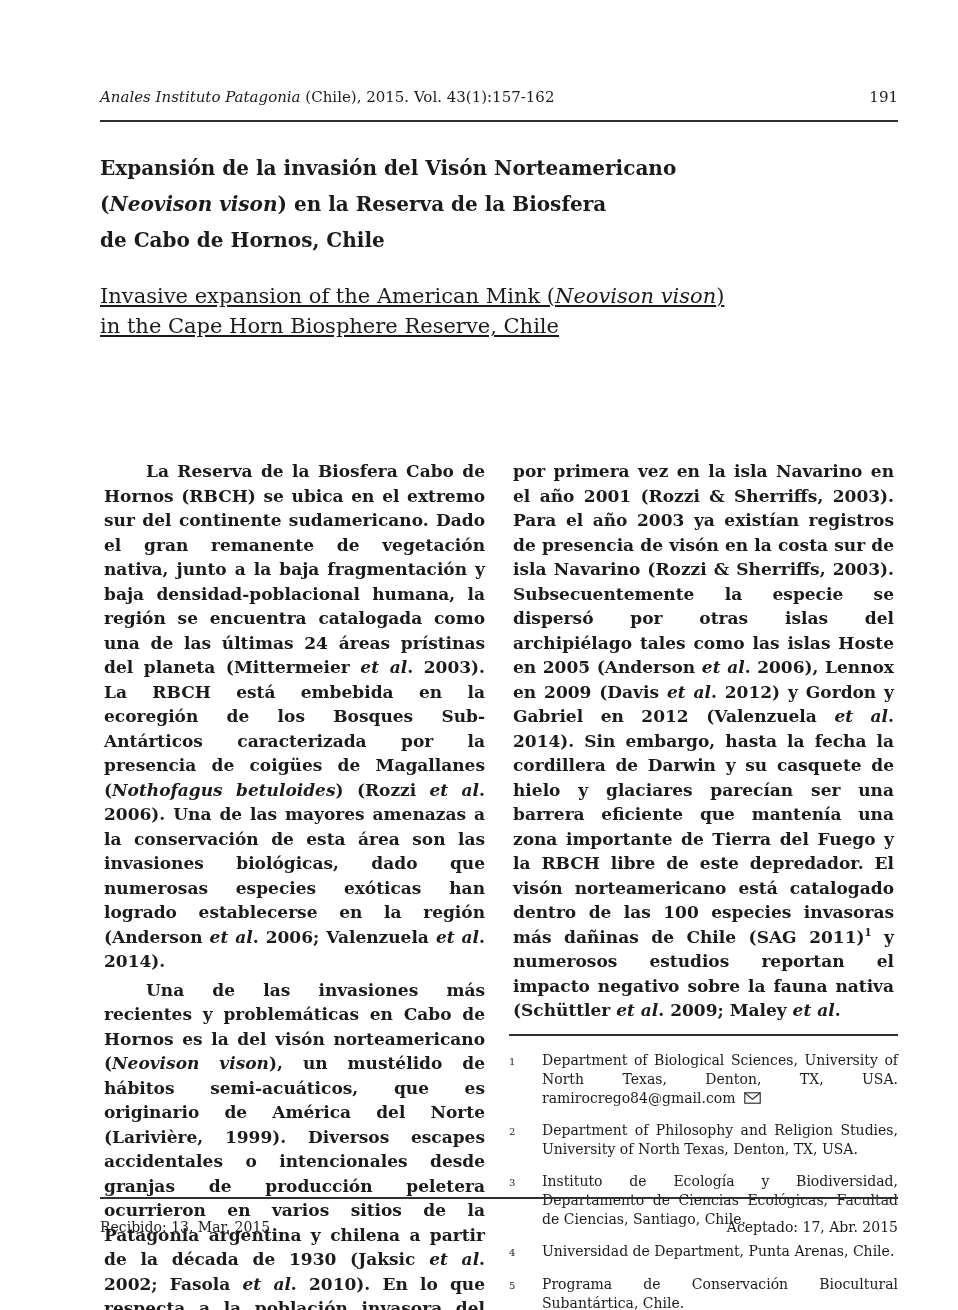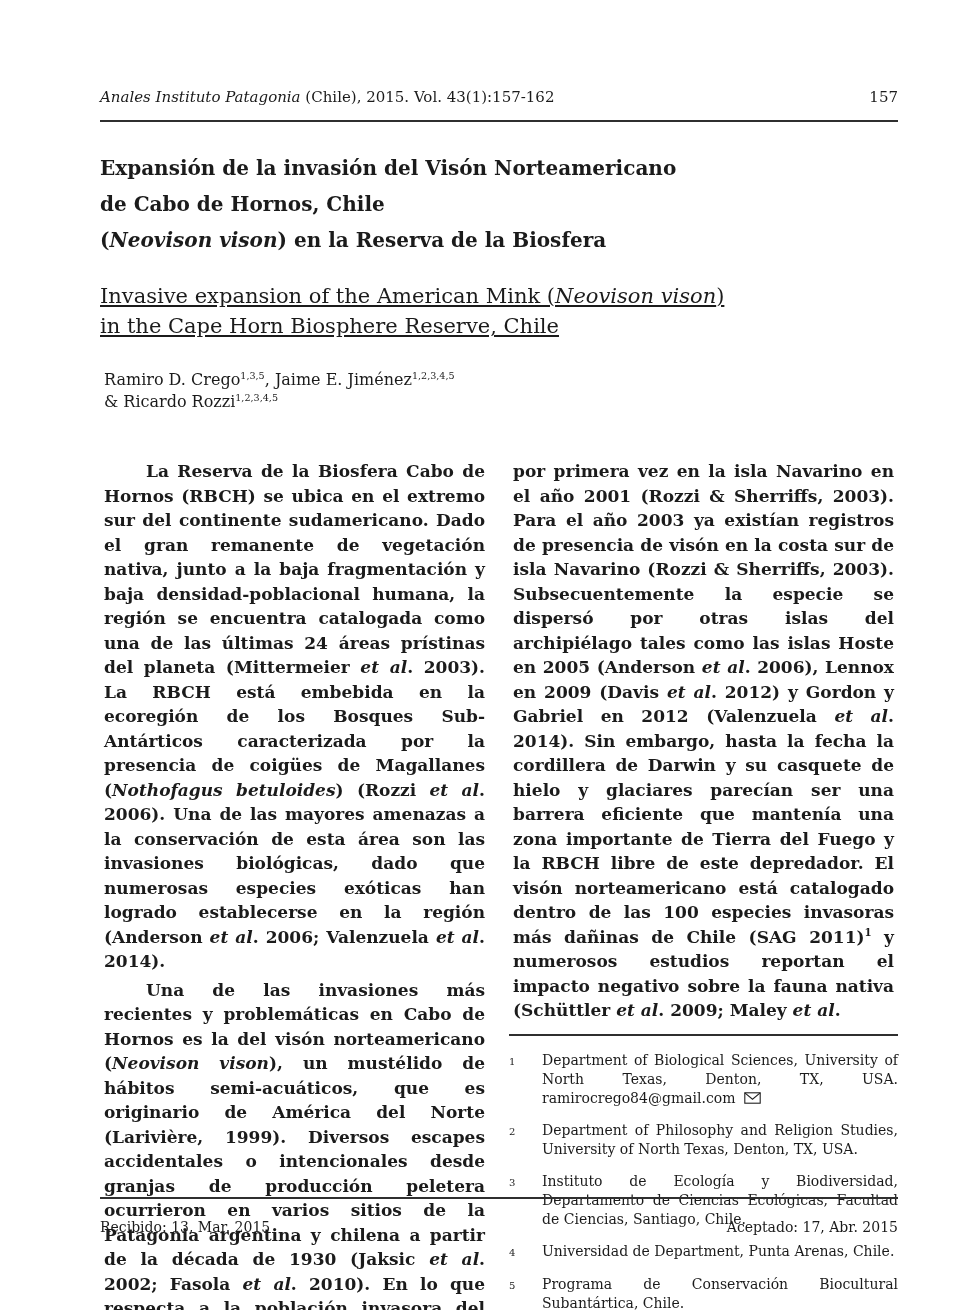--- a/index.html
+++ b/index.html
@@ -60,40 +60,36 @@
     font-size:14px;
   }
 </style>
 </head>
 <body>
 
 <div class="page">
 
   <div class="header">
     <div><span class="it">Anales Instituto Patagonia</span><span> (Chile), 2015. Vol. 43(1):157-162</span></div>
-    <div>157</div>
+    <div>191</div>
   </div>
 
   <div class="rule rule-1"></div>
 
   <div class="title">
       <div><span>Expansión de la invasión del Visón Norteamericano</span></div>
+      <div><span>(</span><span class="it">Neovison vison</span><span>) en la Reserva de la Biosfera</span></div>
       <div><span>de Cabo de Hornos, Chile</span></div>
-      <div><span>(</span><span class="it">Neovison vison</span><span>) en la Reserva de la Biosfera</span></div>
     </div>
 
   <div class="subtitle">
       <div><span>Invasive expansion of the American Mink (</span><span class="it">Neovison vison</span><span>)</span></div>
       <div><span>in the Cape Horn Biosphere Reserve, Chile</span></div>
     </div>
 
-  <div class="authors">
-      <div><span>Ramiro D. Crego</span><sup>1,3,5</sup><span>, Jaime E. Jiménez</span><sup>1,2,3,4,5</sup></div>
-      <div><span>&amp; Ricardo Rozzi</span><sup>1,2,3,4,5</sup></div>
-    </div>
 
   <div class="col col-left">
       <p class="para indent"><span>La Reserva de la Biosfera Cabo de Hornos (RBCH) se ubica en el extremo sur del continente sudamericano. Dado el gran remanente de vegetación nativa, junto a la baja fragmentación y baja densidad-poblacional humana, la región se encuentra catalogada como una de las últimas 24 áreas prístinas del planeta (Mittermeier </span><span class="it">et al</span><span>. 2003). La RBCH está embebida en la ecoregión de los Bosques Sub-Antárticos caracterizada por la presencia de coigües de Magallanes (</span><span class="it">Nothofagus betuloides</span><span>) (Rozzi </span><span class="it">et al</span><span>. 2006). Una de las mayores amenazas a la conservación de esta área son las invasiones biológicas, dado que numerosas especies exóticas han logrado establecerse en la región (Anderson </span><span class="it">et al</span><span>. 2006; Valenzuela </span><span class="it">et al</span><span>. 2014).</span></p>
       <p class="para indent"><span>Una de las invasiones más recientes y problemáticas en Cabo de Hornos es la del visón norteamericano (</span><span class="it">Neovison vison</span><span>), un mustélido de hábitos semi-acuáticos, que es originario de América del Norte (Larivière, 1999). Diversos escapes accidentales o intencionales desde granjas de producción peletera ocurrieron en varios sitios de la Patagonia argentina y chilena a partir de la década de 1930 (Jaksic </span><span class="it">et al</span><span>. 2002; Fasola </span><span class="it">et al</span><span>. 2010). En lo que respecta a la población invasora del Cabo de Hornos, varios individuos fueron liberados desde granjas entre 1948 y 1953 del lado argentino de Tierra del Fuego así como también en 1961 en la península Mitre del lado chileno (Lizarralde &amp; Escobar, 2000). Desde estos sitios el visón expandió su distribución por la isla de Tierra del Fuego, cruzando luego el canal Beagle, siendo detectado</span></p>
     </div>
 
   <div class="col col-right">
     <div>
         <p class="para"><span>por primera vez en la isla Navarino en el año 2001 (Rozzi &amp; Sherriffs, 2003). Para el año 2003 ya existían registros de presencia de visón en la costa sur de isla Navarino (Rozzi &amp; Sherriffs, 2003). Subsecuentemente la especie se dispersó por otras islas del archipiélago tales como las islas Hoste en 2005 (Anderson </span><span class="it">et al</span><span>. 2006), Lennox en 2009 (Davis </span><span class="it">et al</span><span>. 2012) y Gordon y Gabriel en 2012 (Valenzuela </span><span class="it">et al</span><span>. 2014). Sin embargo, hasta la fecha la cordillera de Darwin y su casquete de hielo y glaciares parecían ser una barrera eficiente que mantenía una zona importante de Tierra del Fuego y la RBCH libre de este depredador. El visón norteamericano está catalogado dentro de las 100 especies invasoras más dañinas de Chile (SAG 2011)</span><sup>1</sup><span> y numerosos estudios reportan el impacto negativo sobre la fauna nativa (Schüttler </span><span class="it">et al</span><span>. 2009; Maley </span><span class="it">et al</span><span>.</span></p>
       </div>

